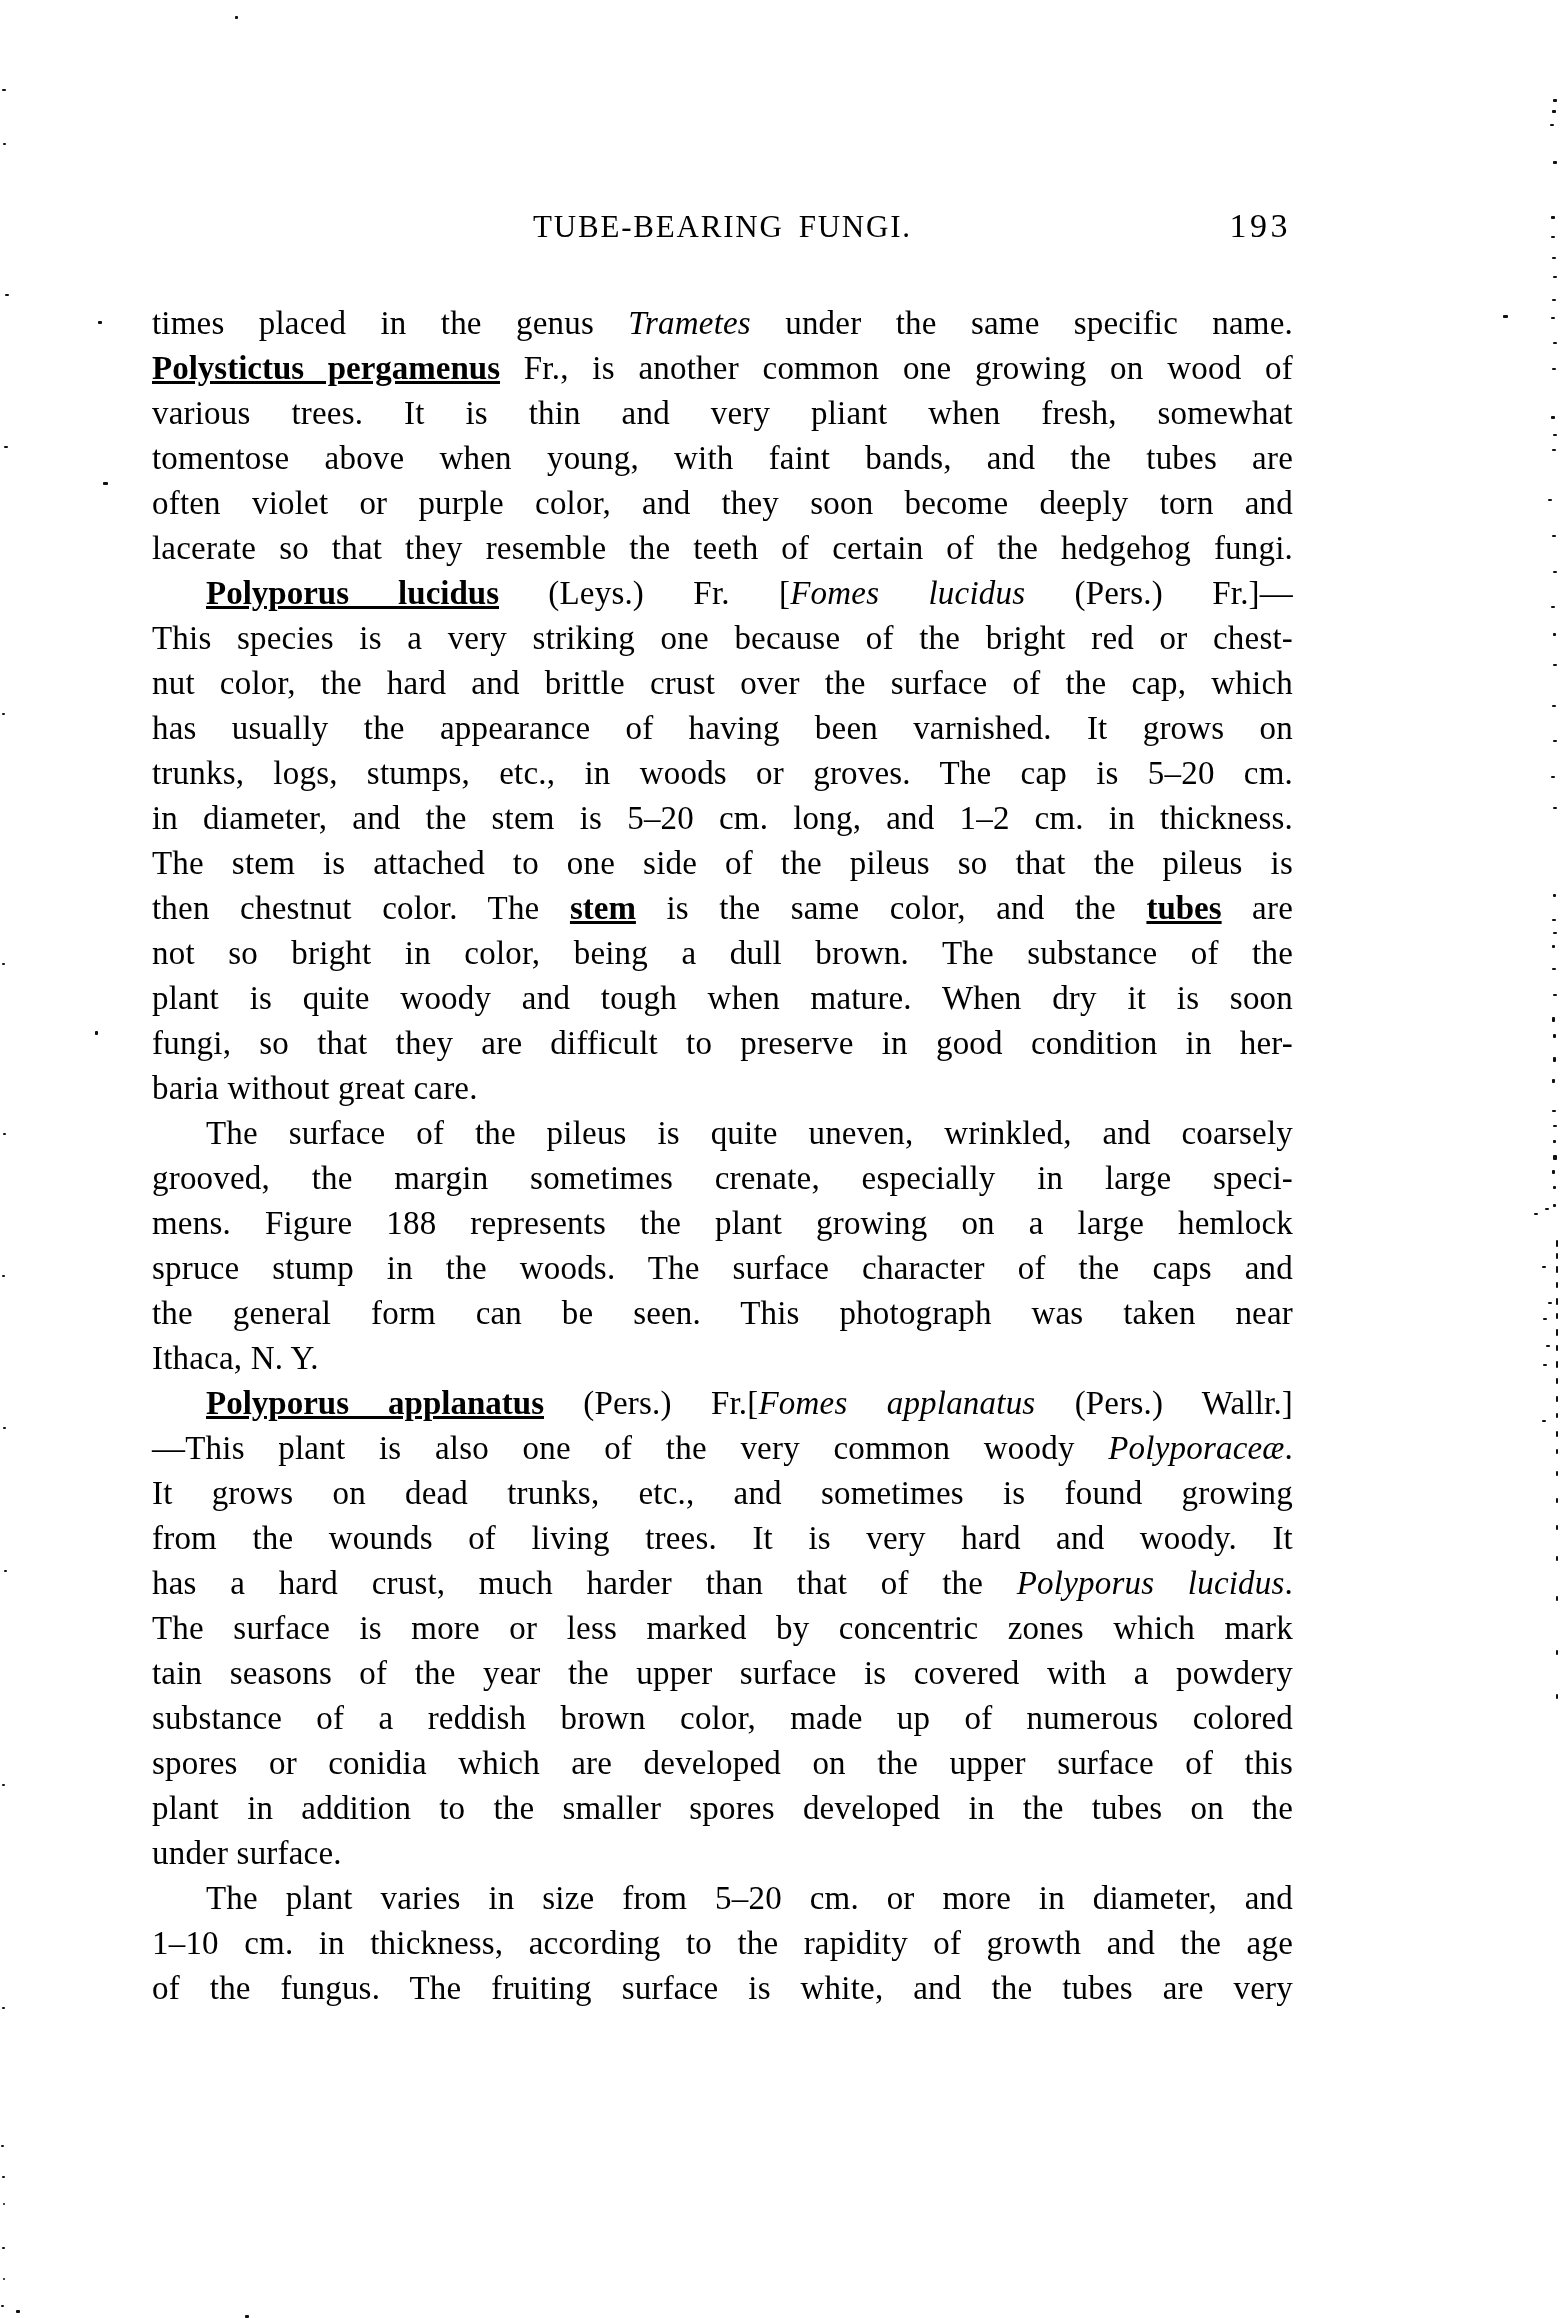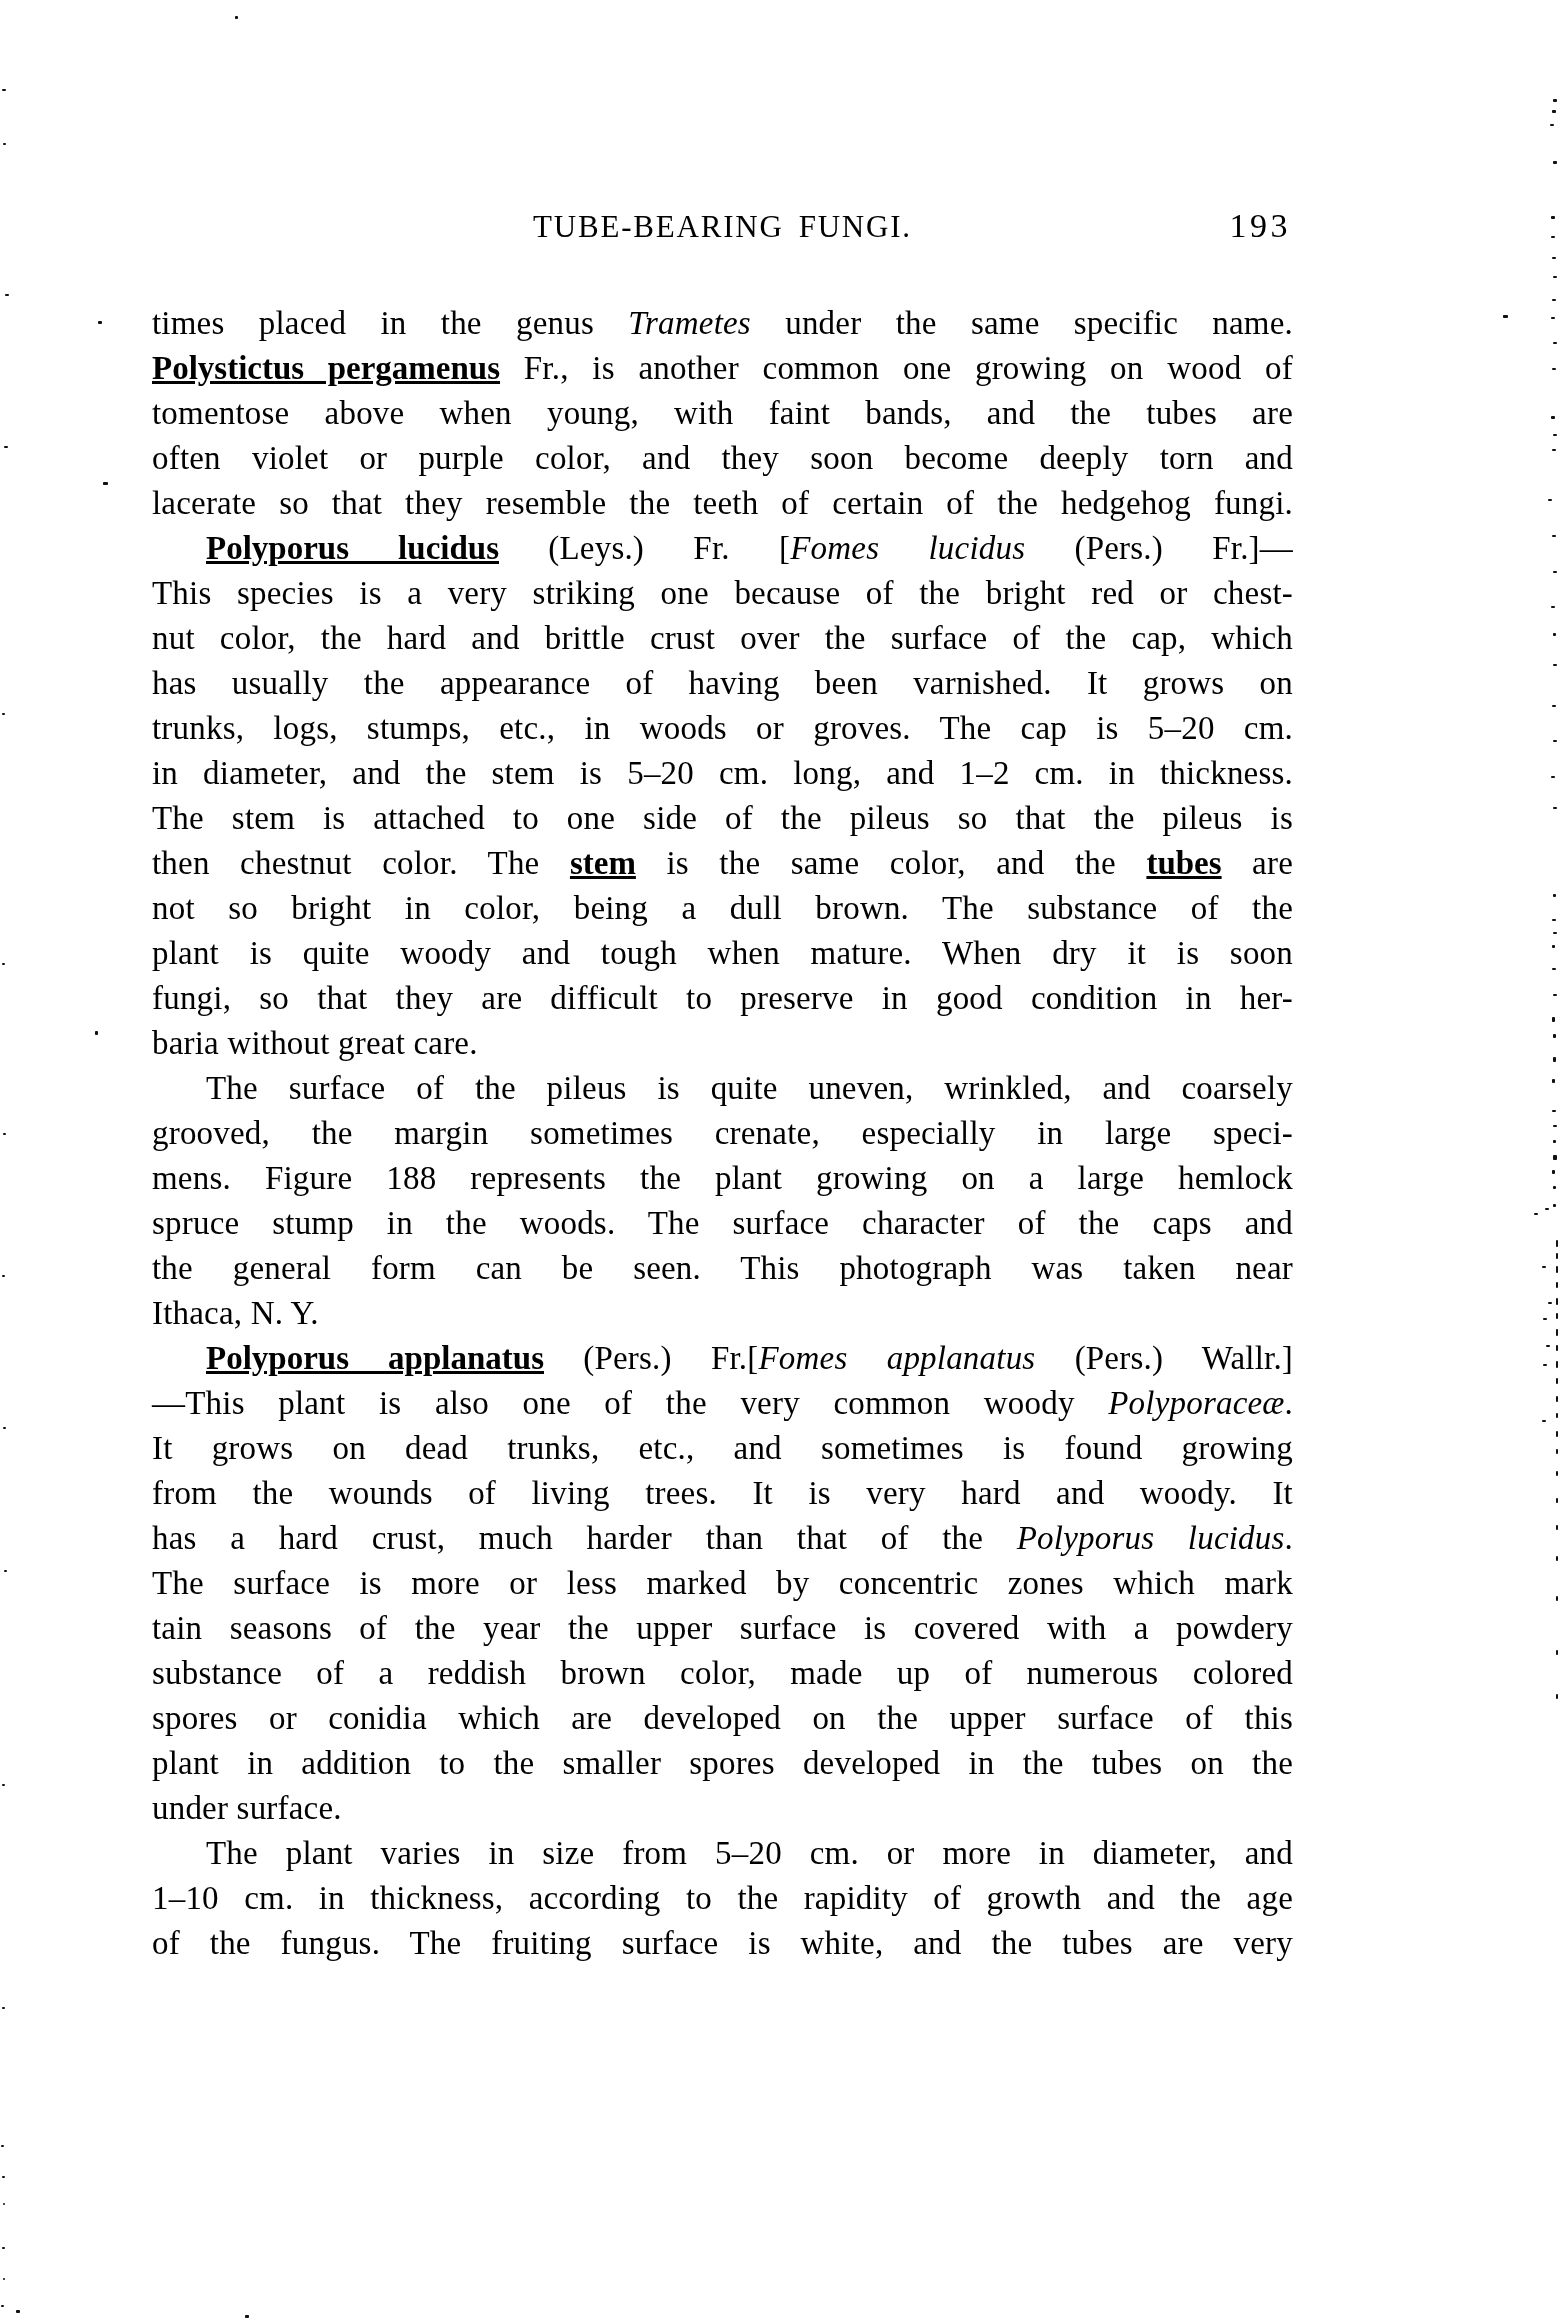--- a/index.html
+++ b/index.html
@@ -66,20 +66,21 @@
 
   <div class="running-header">
     <div class="header-title">TUBE-BEARING FUNGI.</div>
     <div class="page-number">193</div>
   </div>
 
   <div class="text-block">
       <div class="paragraph">
         <div class="line"><span>times placed in the genus </span><span class="i">Trametes</span><span> under the same specific name.</span></div>
         <div class="line"><span class="b">Polystictus pergamenus</span><span> Fr., is another common one growing on wood of</span></div>
+        <div class="line"><span>various trees.  It is thin and very pliant when fresh, somewhat</span></div>
         <div class="line"><span>tomentose above when young, with faint bands, and the tubes are</span></div>
         <div class="line"><span>often violet or purple color, and they soon become deeply torn and</span></div>
         <div class="line"><span>lacerate so that they resemble the teeth of certain of the hedgehog fungi.</span></div>
       </div>
       <div class="paragraph">
         <div class="line indent"><span class="b">Polyporus lucidus</span><span> (Leys.) Fr.  [</span><span class="i">Fomes lucidus</span><span> (Pers.) Fr.]—</span></div>
         <div class="line"><span>This species is a very striking one because of the bright red or chest-</span></div>
         <div class="line"><span>nut color, the hard and brittle crust over the surface of the cap, which</span></div>
         <div class="line"><span>has usually the appearance of having been varnished.  It grows on</span></div>
         <div class="line"><span>trunks, logs, stumps, etc., in woods or groves.  The cap is 5–20 cm.</span></div>

